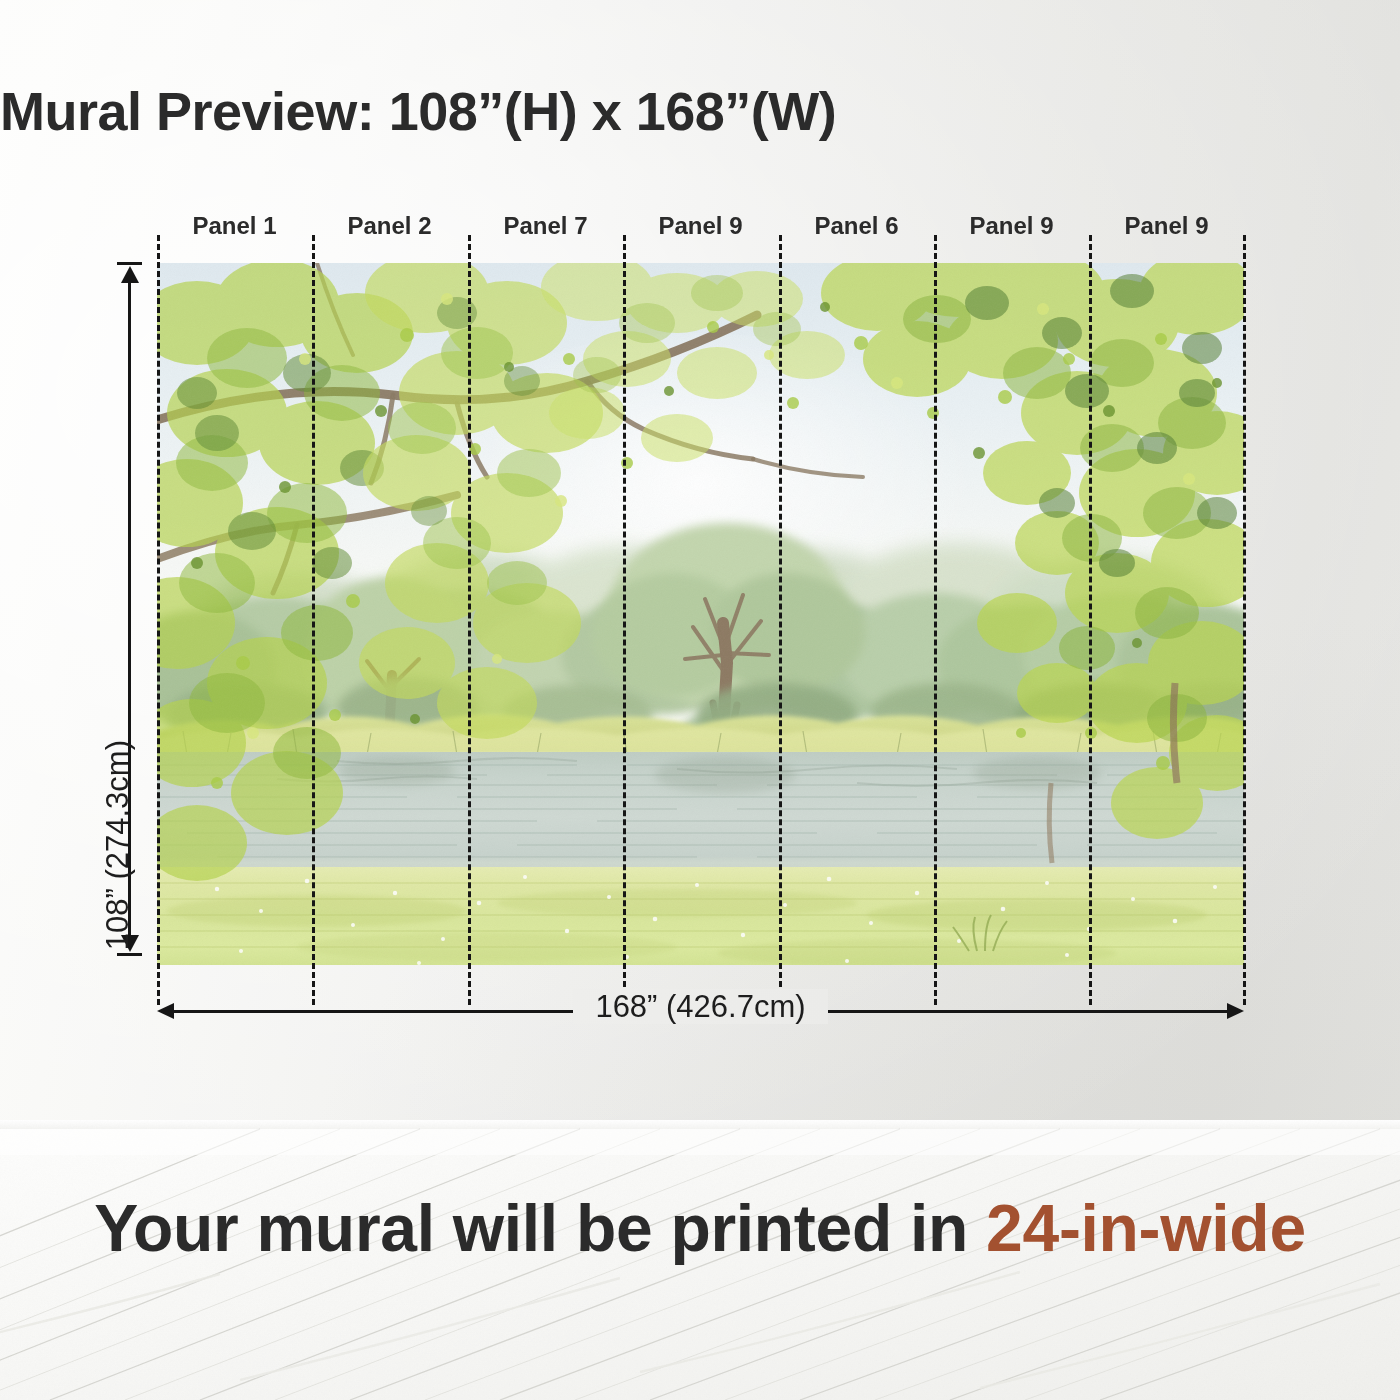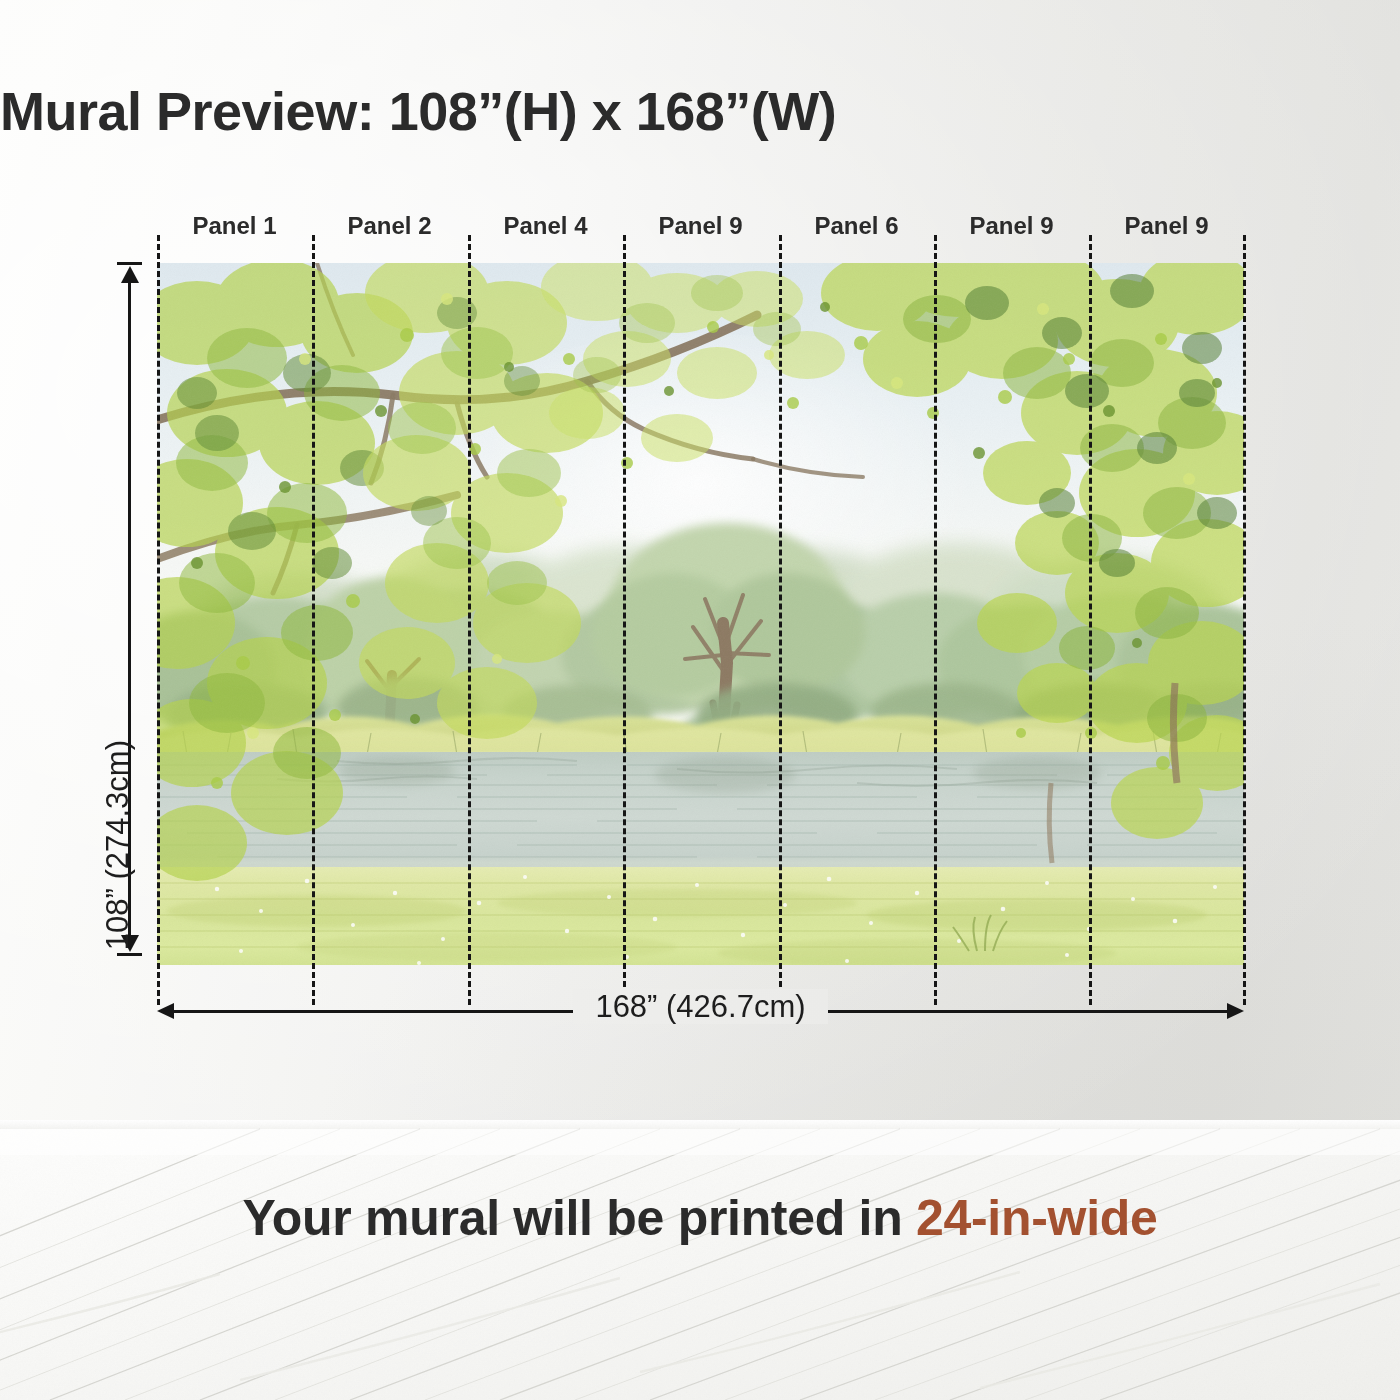--- a/index.html
+++ b/index.html
@@ -82,21 +82,21 @@
   }
   .baseboard{
     position:absolute;left:0;top:0;width:1400px;height:9px;
     background:linear-gradient(180deg,#ffffff,#f4f4f2);
   }
   .floor svg{position:absolute;left:0;top:0;width:1400px;height:280px;}
 
   
   .caption{
     position:absolute;left:0;top:1188px;width:1400px;text-align:center;
-    font-size:50px;font-weight:bold;color:#2b2b2b;line-height:1.22;
+    font-size:66px;font-weight:bold;color:#2b2b2b;line-height:1.22;
     letter-spacing:-.3px;
   }
   .caption .hl{color:#a35130;}
 </style>
 </head>
 <body>
 
 <div id="stage">
 
   <div class="wall"></div>
@@ -480,21 +480,21 @@
           </g>
         </g>
 
         <rect x="0" y="0" width="1087" height="702" filter="url(#grain)" opacity=".55"></rect>
       </svg>
     </div>
   </div>
 
   <div class="panel-label" style="left:157px">Panel 1</div>
   <div class="panel-label" style="left:312px">Panel 2</div>
-  <div class="panel-label" style="left:468px">Panel 4</div>
+  <div class="panel-label" style="left:468px">Panel 7</div>
   <div class="panel-label" style="left:623px">Panel 9</div>
   <div class="panel-label" style="left:779px">Panel 6</div>
   <div class="panel-label" style="left:934px">Panel 9</div>
   <div class="panel-label" style="left:1089px">Panel 9</div>
 
   <div class="divider" style="left:157px;top:235px;height:770px"></div>
   <div class="divider" style="left:312px;top:235px;height:770px"></div>
   <div class="divider" style="left:468px;top:235px;height:770px"></div>
   <div class="divider" style="left:623px;top:235px;height:770px"></div>
   <div class="divider" style="left:779px;top:235px;height:770px"></div>

